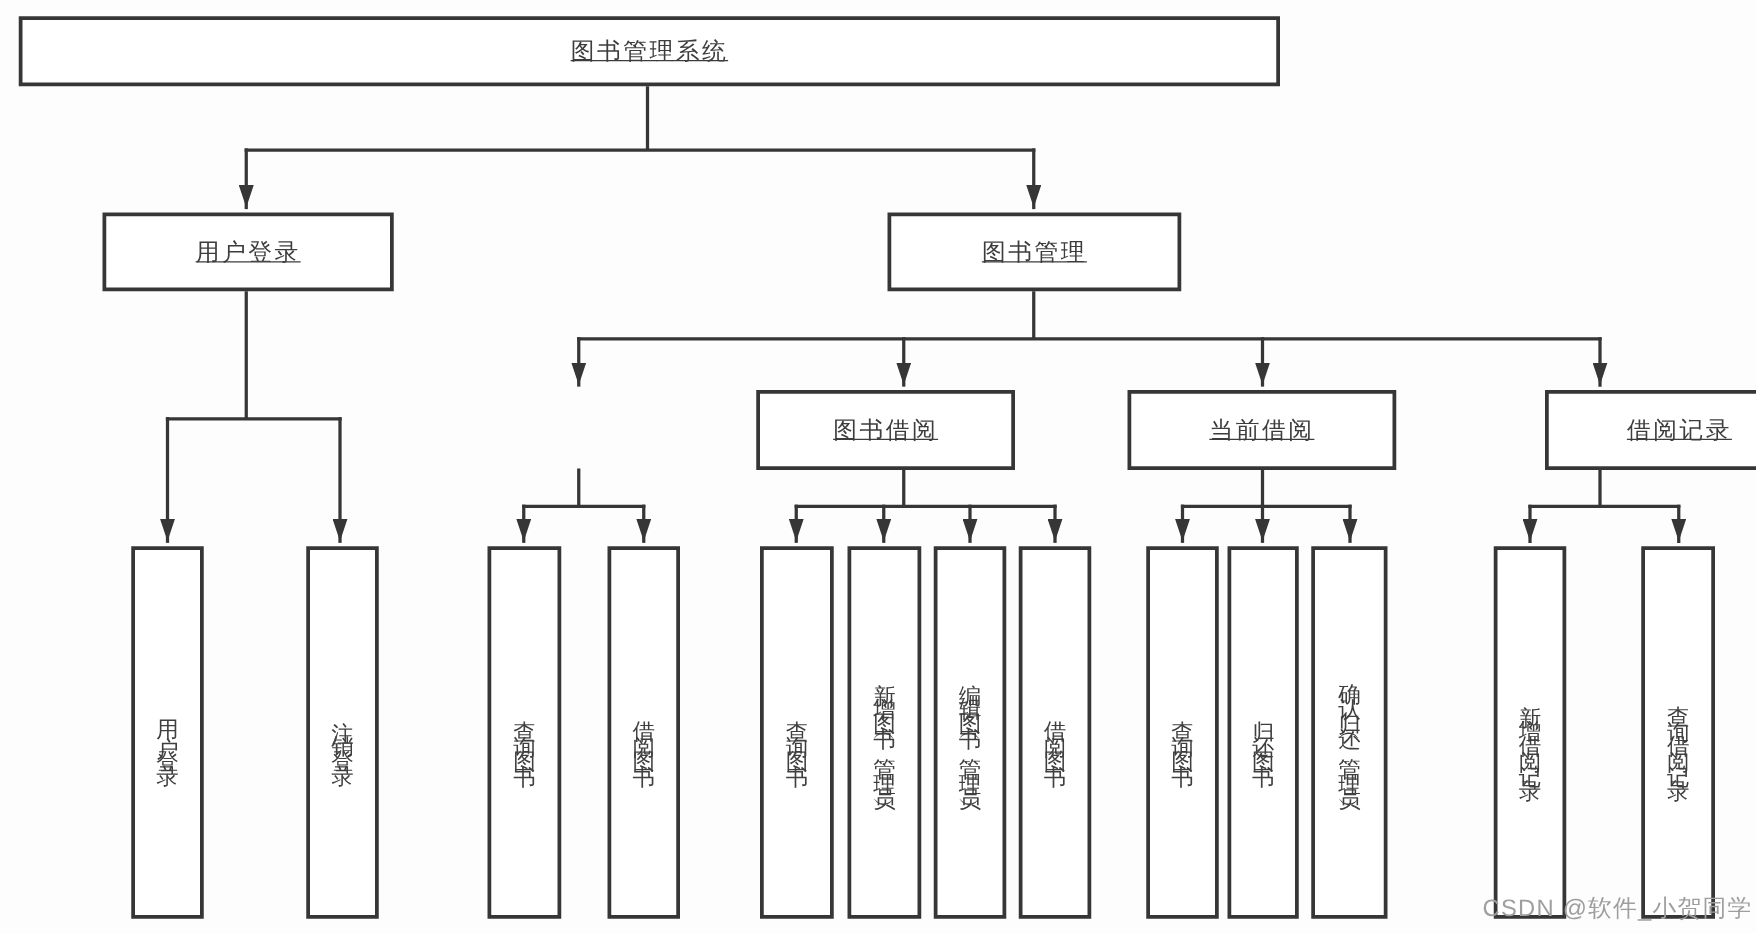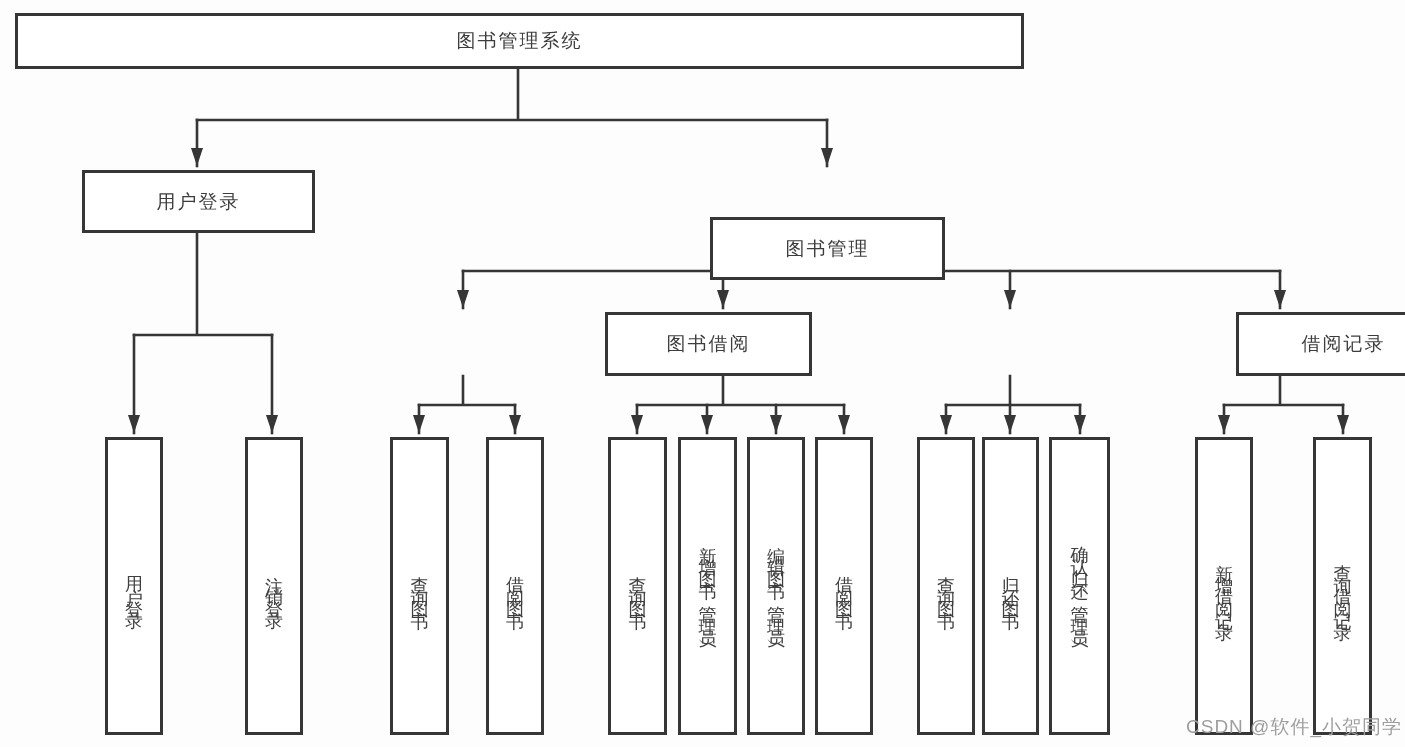--- a/index.html
+++ b/index.html
@@ -16,33 +16,33 @@
   }
   .node{
     position:absolute;
     box-sizing:border-box;
     border:3px solid #363636;
     background:#ffffff;
     display:flex;align-items:center;justify-content:center;
     color:#3d3d3d;
     z-index:2;
   }
-  .hnode{font-size:19px;letter-spacing:2px;white-space:nowrap;}
+  .hnode{font-size:19px;letter-spacing:2px;white-space:nowrap;text-decoration:underline;}
   .leaf .vtext{
     writing-mode:vertical-rl;
     text-orientation:mixed;
     font-size:18px;
     letter-spacing:12px;
     color:#3f3f3f;
     white-space:nowrap;
   }
   
   #n-root{left:15px;top:13px;width:1009px;height:56px;}
   #n-user-login{left:82px;top:170px;width:233px;height:63px;}
-  #n-book-mgmt{left:710px;top:170px;width:235px;height:63px;margin-top:47px;}
+  #n-book-mgmt{left:710px;top:170px;width:235px;height:63px;}
   #n-new-books{left:360px;top:312px;width:207px;height:64px;}
   #n-book-borrow{left:605px;top:312px;width:207px;height:64px;}
   #n-current-borrow{left:902px;top:312px;width:215px;height:64px;}
   #n-borrow-records{left:1236px;top:312px;width:215px;height:64px;}
   .leaf{top:437px;height:298px;}
   #l-user-login{left:105px;width:58px;}
   #l-logout{left:245px;width:58px;}
   #l-nb-query{left:390px;width:59px;}
   #l-nb-borrow{left:486px;width:58px;}
   #l-bb-query{left:608px;width:59px;}
@@ -108,20 +108,21 @@
       <path d="M1343 405 V433" marker-end="url(#arrow)"></path>
     </g>
   </svg>
 
   <div class="node hnode" id="n-root">图书管理系统</div>
 
   <div class="node hnode" id="n-user-login">用户登录</div>
   <div class="node hnode" id="n-book-mgmt">图书管理</div>
 
   <div class="node hnode" id="n-book-borrow">图书借阅</div>
+  <div class="node hnode" id="n-current-borrow">当前借阅</div>
   <div class="node hnode" id="n-borrow-records">借阅记录</div>
 
   <div class="node leaf" id="l-user-login">
     <span class="vtext">用户登录</span>
   </div>
   <div class="node leaf" id="l-logout">
     <span class="vtext">注销登录</span>
   </div>
   <div class="node leaf" id="l-nb-query">
     <span class="vtext">查询图书</span>

